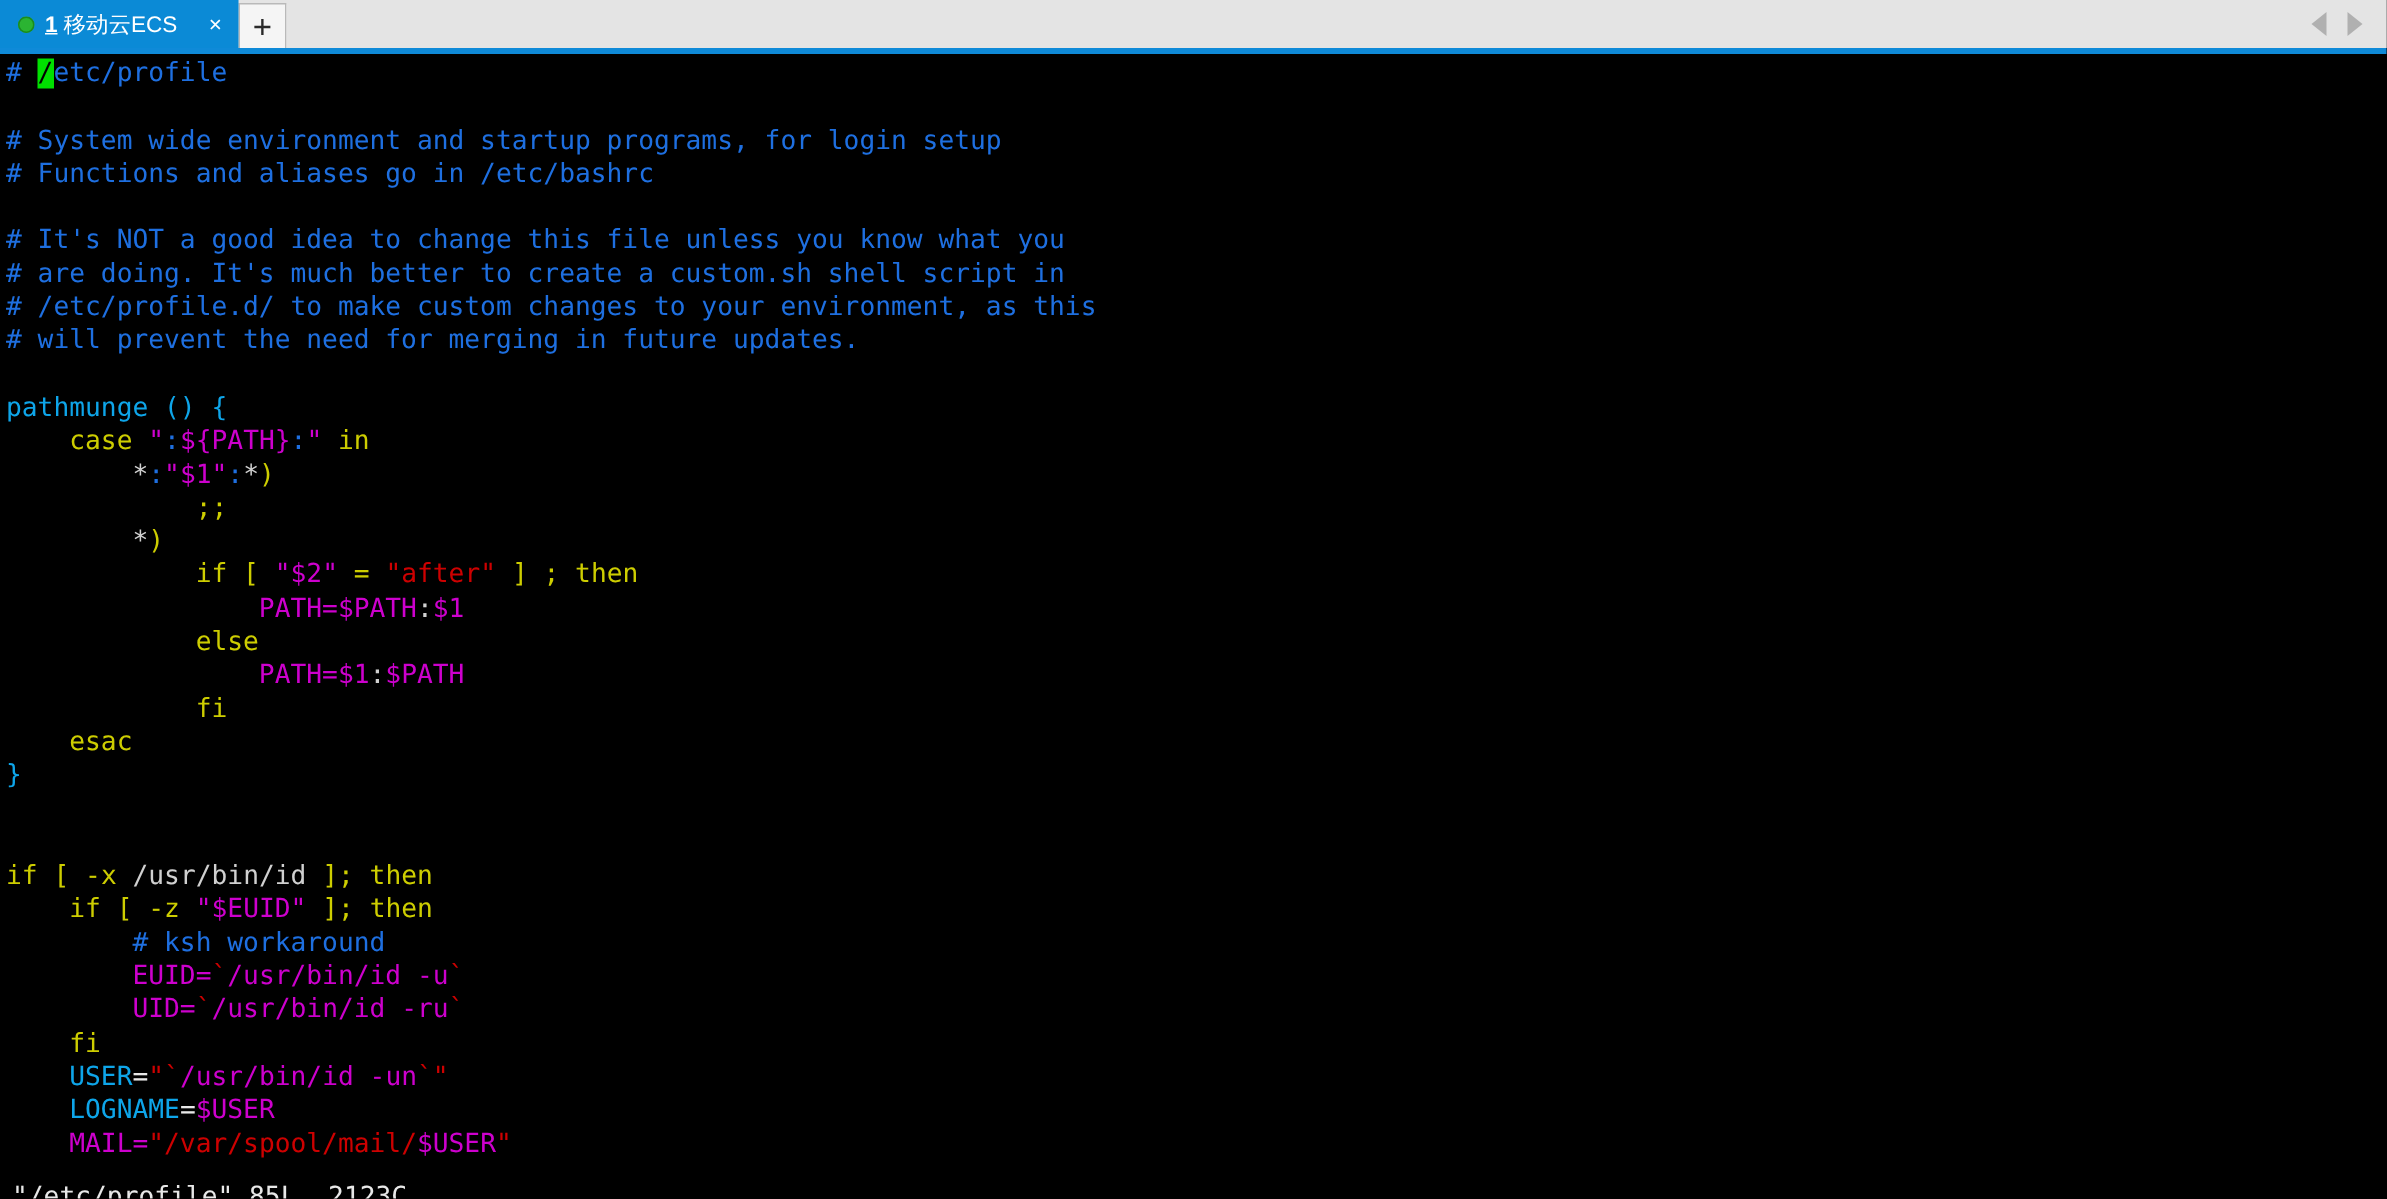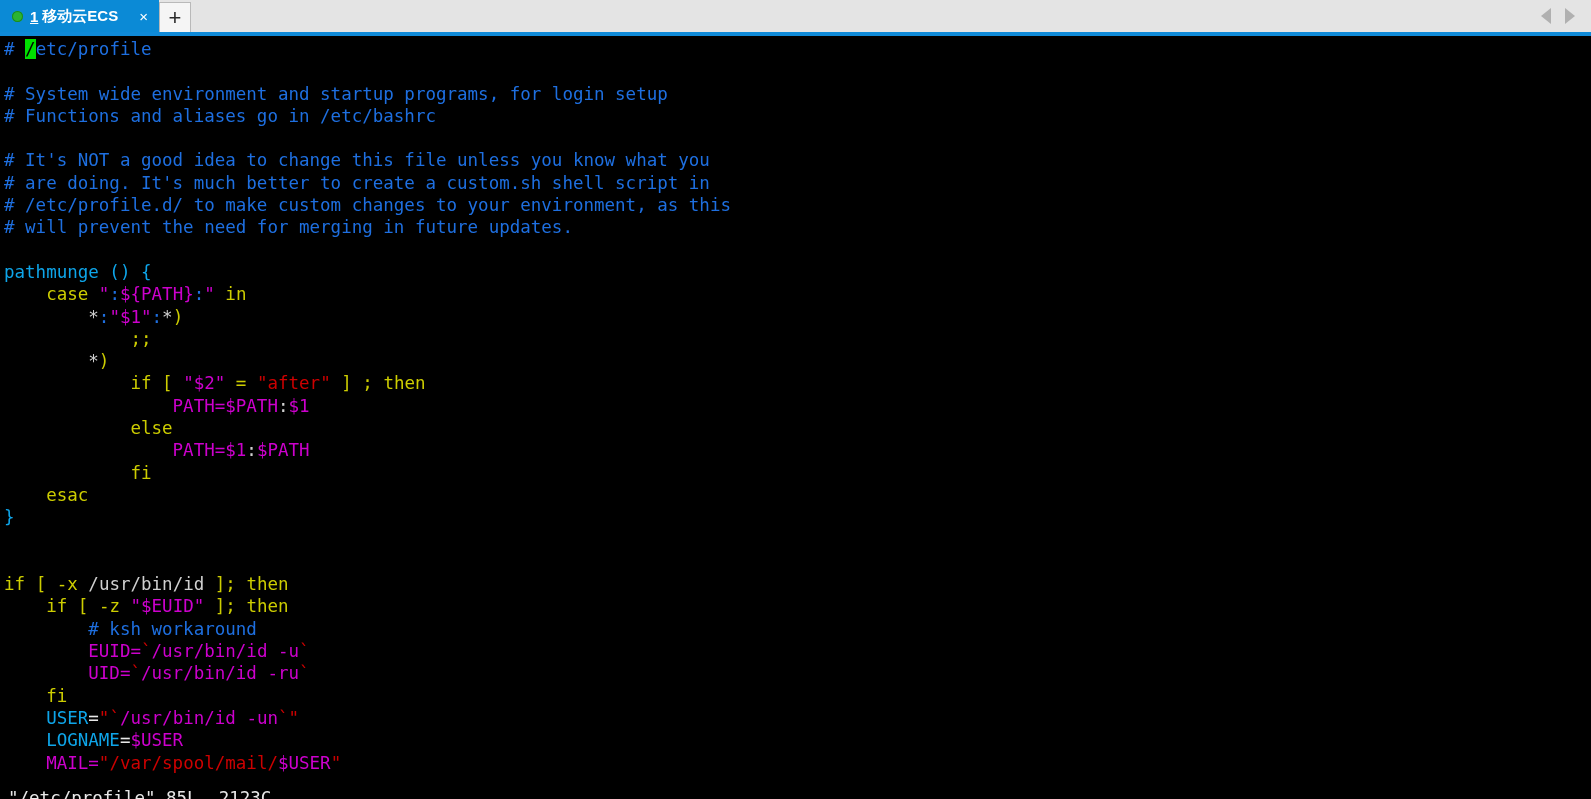--- a/index.html
+++ b/index.html
@@ -41,21 +41,21 @@
     margin-right: 7px;
     flex: none;
   }
   .tab-index {
     font-size: 15px; font-weight: bold;
     text-decoration: underline;
     margin-right: 4px;
     color: #ffffff;
   }
   .tab-title {
-    font-size: 15px; font-weight: bold;
+    font-size: 15px; font-weight: normal;
     white-space: nowrap;
     color: #ffffff;
     margin-right: 16px;
   }
   .tab-close {
     font-size: 15px; color: #ffffff;
     line-height: 1; padding: 2px 5px;
     cursor: pointer;
     margin-left: auto;
   }

